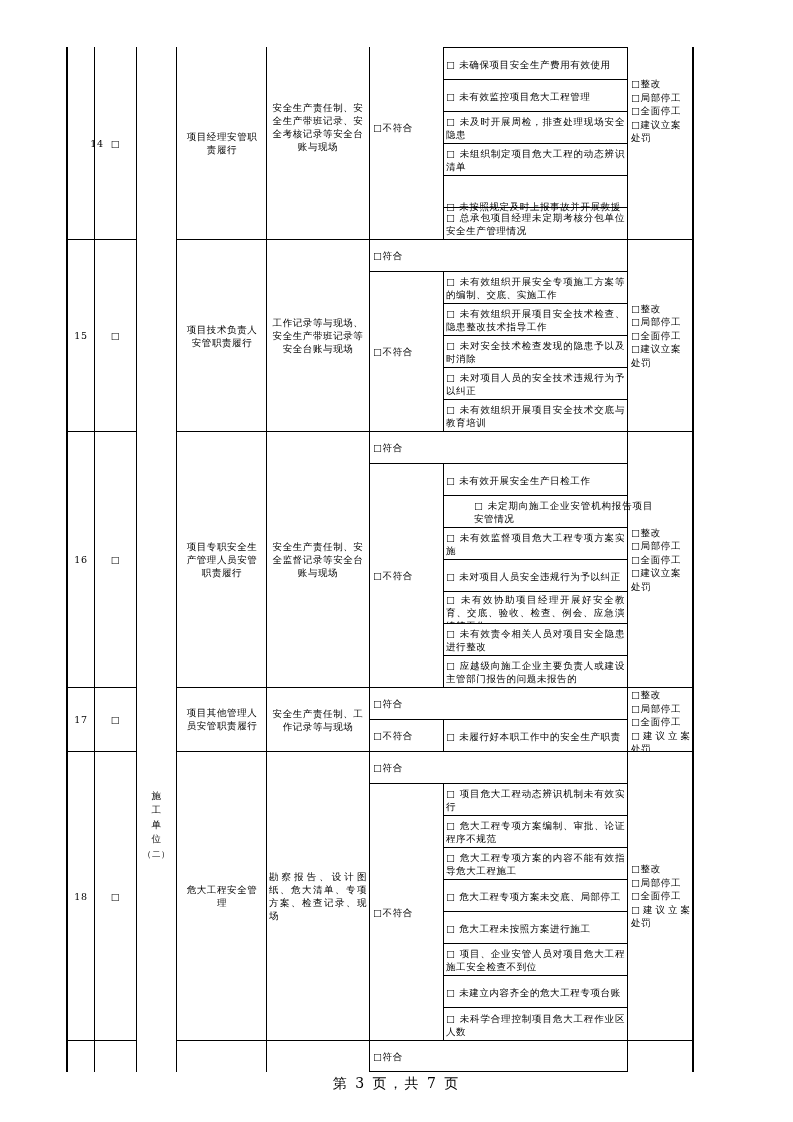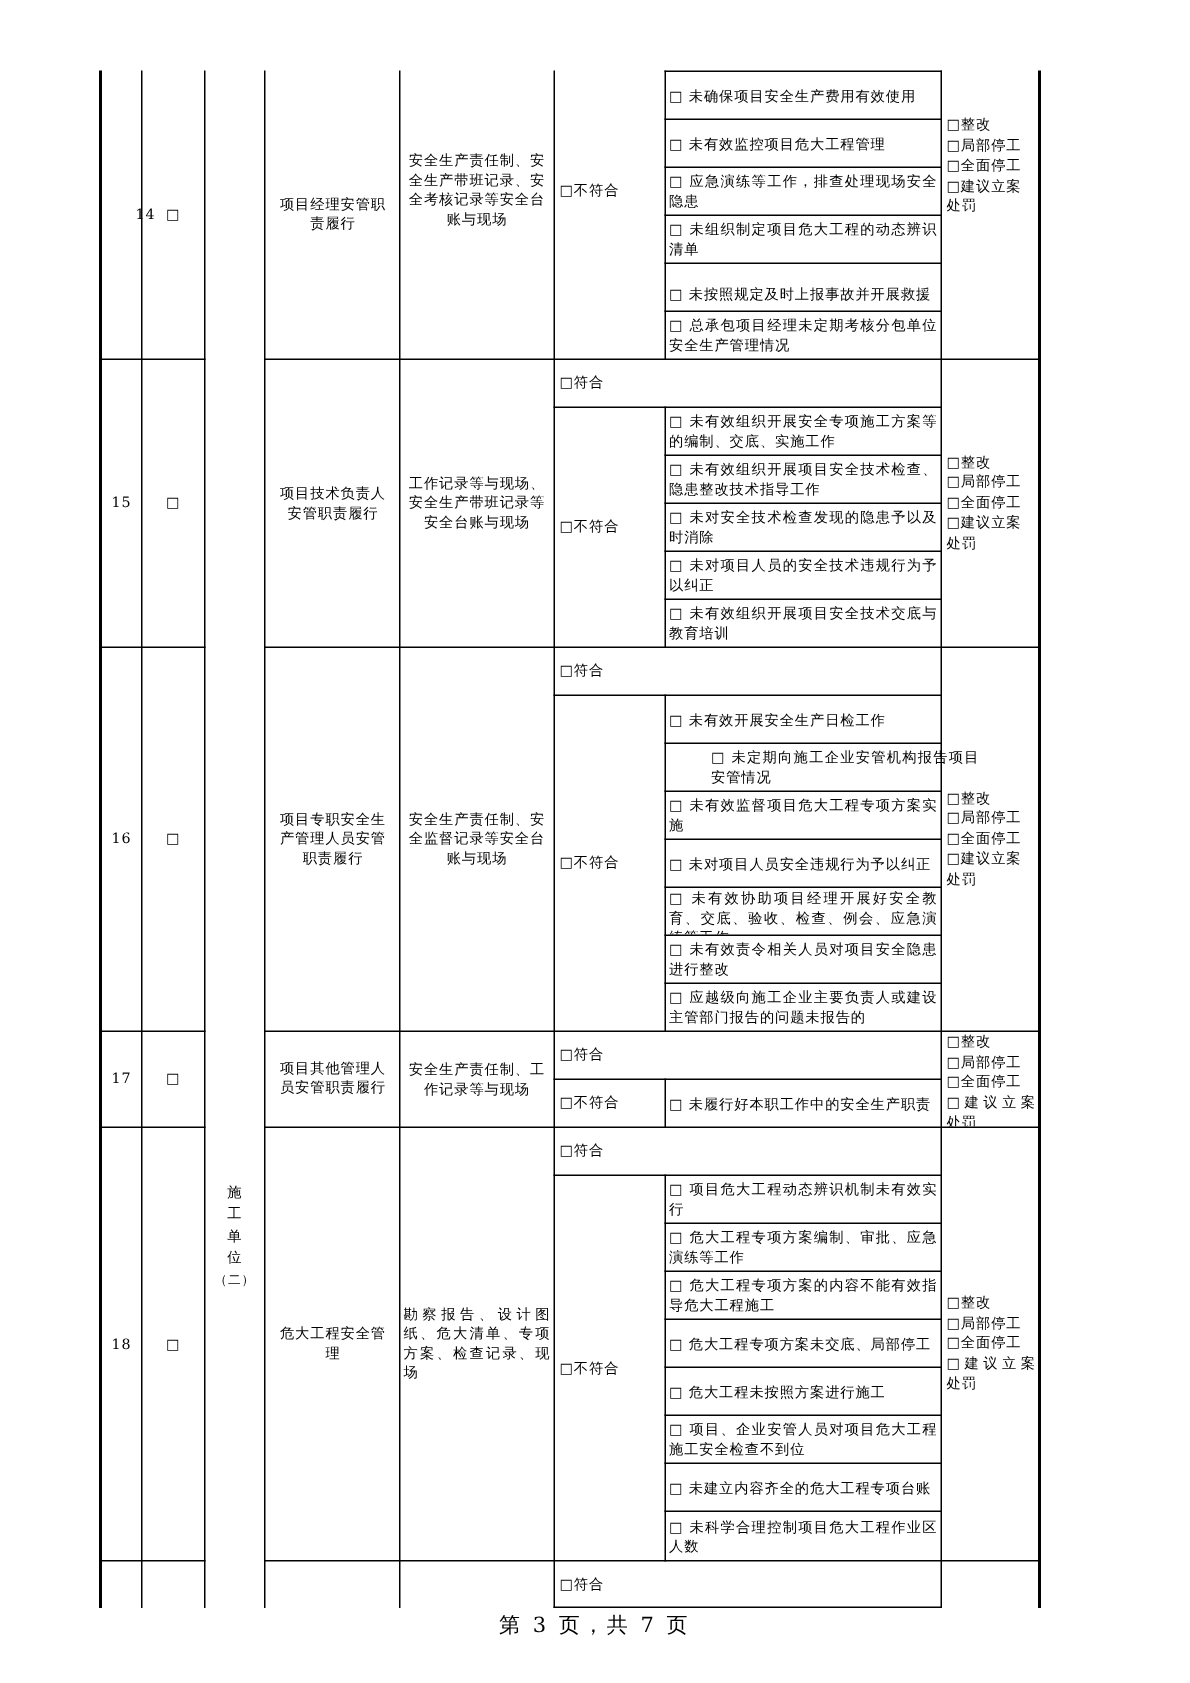--- a/index.html
+++ b/index.html
@@ -94,26 +94,26 @@
 <div class="cell center" style="left:182px;top:47px;width:80px;height:192px;">项目经理安管职责履行</div>
 <div class="cell center" style="left:269px;top:47px;width:98px;height:160px;">安全生产责任制、安全生产带班记录、安全考核记录等安全台账与现场</div>
 <div class="cell left" style="left:370px;top:47px;width:73px;height:160px;">□不符合</div>
 <div class="cell issue" style="left:444px;top:48px;width:183px;height:31px;">
     <span>□ 未确保项目安全生产费用有效使用</span>
   </div>
 <div class="cell issue" style="left:444px;top:80px;width:183px;height:31px;">
     <span>□ 未有效监控项目危大工程管理</span>
   </div>
 <div class="cell issue" style="left:444px;top:112px;width:183px;height:31px;">
-    <span>□ 应急演练等工作，排查处理现场安全隐患</span>
+    <span>□ 未及时开展周检，排查处理现场安全隐患</span>
   </div>
 <div class="cell issue" style="left:444px;top:144px;width:183px;height:31px;">
     <span>□ 未组织制定项目危大工程的动态辨识清单</span>
   </div>
-<div class="cell issue" style="left:444px;top:180px;width:183px;height:31px;">
+<div class="cell issue" style="left:444px;top:190px;width:183px;height:31px;">
     <span>□ 未按照规定及时上报事故并开展救援</span>
   </div>
 <div class="cell issue" style="left:444px;top:208px;width:183px;height:31px;">
     <span>□ 总承包项目经理未定期考核分包单位安全生产管理情况</span>
   </div>
 <div class="cell action" style="left:628px;top:47px;width:64px;height:128px;">
   <span>□整改</span>
   <span>□局部停工</span>
   <span>□全面停工</span>
   <span>□建议立案</span>
@@ -204,21 +204,21 @@
 <div class="cell center" style="left:68px;top:752px;width:26px;height:288px;">18</div>
 <div class="cell center" style="left:95px;top:752px;width:41px;height:288px;">□</div>
 <div class="cell center" style="left:182px;top:752px;width:80px;height:288px;">危大工程安全管理</div>
 <div class="cell center" style="left:269px;top:752px;width:98px;height:288px;text-align:justify;">勘察报告、设计图纸、危大清单、专项方案、检查记录、现场</div>
 <div class="cell left" style="left:370px;top:752px;width:257px;height:31px;">□符合</div>
 <div class="cell left" style="left:370px;top:784px;width:73px;height:256px;">□不符合</div>
 <div class="cell issue" style="left:444px;top:784px;width:183px;height:31px;">
     <span>□ 项目危大工程动态辨识机制未有效实行</span>
   </div>
 <div class="cell issue" style="left:444px;top:816px;width:183px;height:31px;">
-    <span>□ 危大工程专项方案编制、审批、应急演练等工作</span>
+    <span>□ 危大工程专项方案编制、审批、论证程序不规范</span>
   </div>
 <div class="cell issue" style="left:444px;top:848px;width:183px;height:31px;">
     <span>□ 危大工程专项方案的内容不能有效指导危大工程施工</span>
   </div>
 <div class="cell issue" style="left:444px;top:880px;width:183px;height:31px;">
     <span>□ 危大工程专项方案未交底、局部停工</span>
   </div>
 <div class="cell issue" style="left:444px;top:912px;width:183px;height:31px;">
     <span>□ 危大工程未按照方案进行施工</span>
   </div>

